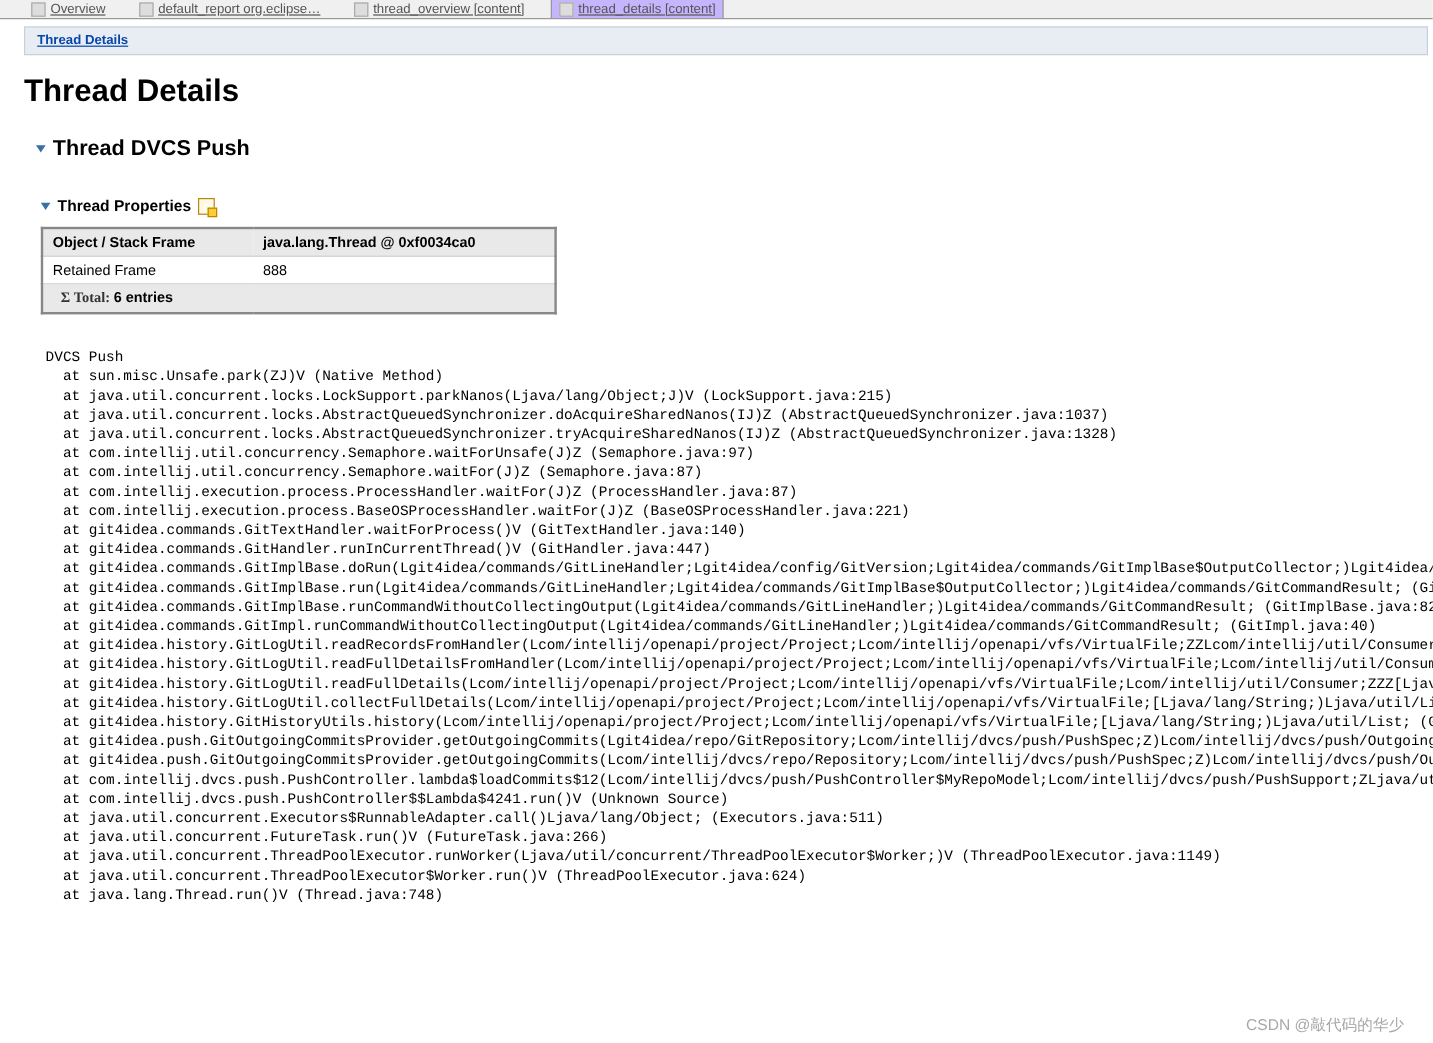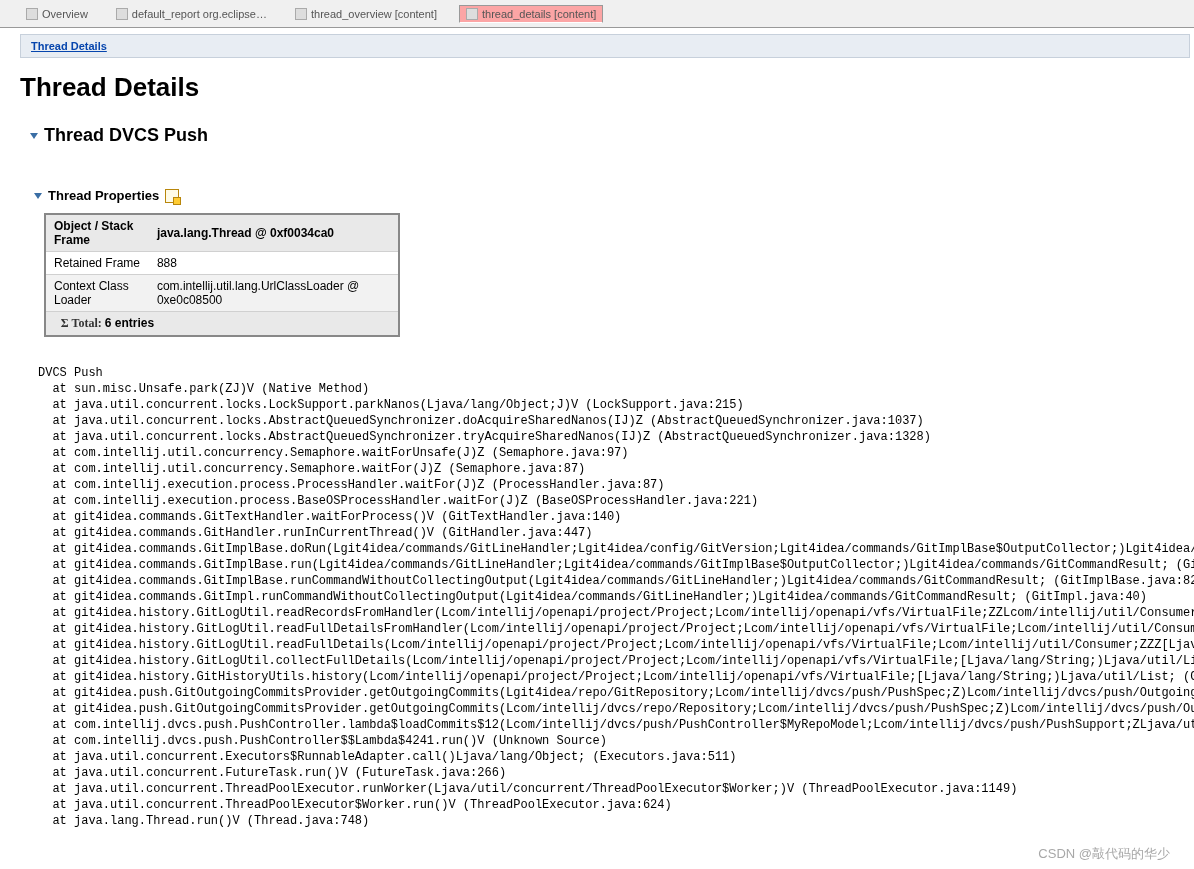--- a/index.html
+++ b/index.html
@@ -6,30 +6,31 @@
     body {
       font-family: Verdana, Arial, sans-serif;
       font-size: 12px;
       background: #fff;
       color: #000;
       width: 1194px;
       overflow-x: hidden;
     }
     .tabs-bar {
       display: flex;
-      height: 28px;
+      height: 16px;
       border-bottom: 1px solid #999;
       background: #f0f0f0;
       font-size: 11px;
       color: #555;
       padding-left: 20px;
       gap: 16px;
       align-items: center;
       overflow: hidden;
       white-space: nowrap;
+      text-decoration: underline;
     }
     .tabs-bar .tab {
       display: flex;
       align-items: center;
       gap: 4px;
       padding: 2px 6px;
     }
     .tab-icon {
       width: 12px; height: 12px;
       display: inline-block;
@@ -60,21 +61,21 @@
       margin-left: 10px;
       margin-bottom: 24px;
     }
     .section-header {
       display: flex;
       align-items: center;
       gap: 6px;
       font-weight: bold;
       margin-bottom: 10px;
     }
-    .section-header.h2 { font-size: 18px; margin-bottom: 42px; }
+    .section-header.h2 { font-size: 18px; margin-bottom: 30px; }
     .section-header.h3 { font-size: 13px; }
     .twistie {
       width: 0; height: 0;
       border-left: 4px solid transparent;
       border-right: 4px solid transparent;
       border-top: 6px solid #3a6ea5;
       display: inline-block;
     }
     .objects-icon {
       width: 14px; height: 14px;
@@ -88,22 +89,21 @@
       position: absolute;
       width: 6px; height: 6px;
       background: #ffcc33;
       border: 1px solid #b8860b;
       right: -3px; bottom: -3px;
     }
     table.props {
       border-collapse: collapse;
       border: 2px solid #888;
       font-size: 12px;
-      margin-left: 10px;
-      width: 356px;
+      width: 430px;
     }
     table.props th, table.props td {
       padding: 4px 8px;
       text-align: left;
       border-bottom: 1px solid #d0d0d0;
     }
     table.props thead th {
       background: #e9e9e9;
       font-weight: bold;
     }
@@ -141,21 +141,21 @@
       <span>Overview</span>
     </span>
   <span class="tab">
       <span class="tab-icon"></span>
       <span>default_report org.eclipse…</span>
     </span>
   <span class="tab">
       <span class="tab-icon"></span>
       <span>thread_overview [content]</span>
     </span>
-  <span class="tab" style="background:#fca5a5;border:1px solid #999;border-bottom:1px solid #fff;">
+  <span class="tab" style="background:#c4b5fd;border:1px solid #999;border-bottom:1px solid #fff;">
       <span class="tab-icon"></span>
       <span>thread_details [content]</span>
     </span>
 </div>
 
 <div class="main">
 
   <div class="breadcrumb-bar">
     <a href="#">Thread Details</a>
   </div>
@@ -179,24 +179,20 @@
         <thead>
           <tr>
             <th>Object / Stack Frame</th>
             <th>java.lang.Thread @ 0xf0034ca0</th>
           </tr>
         </thead>
         <tbody id="props-body">
             <tr>
               <td>Retained Frame</td>
               <td>888</td>
-            </tr>
-            <tr>
-              <td>Context Class Loader</td>
-              <td>com.intellij.util.lang.UrlClassLoader @ 0xe0c08500</td>
             </tr>
           </tbody>
         <tfoot>
           <tr>
             <td colspan="2">
               &nbsp;&nbsp;<span class="sigma">Σ Total: </span><span>6 entries</span>
             </td>
           </tr>
         </tfoot>
       </table>

